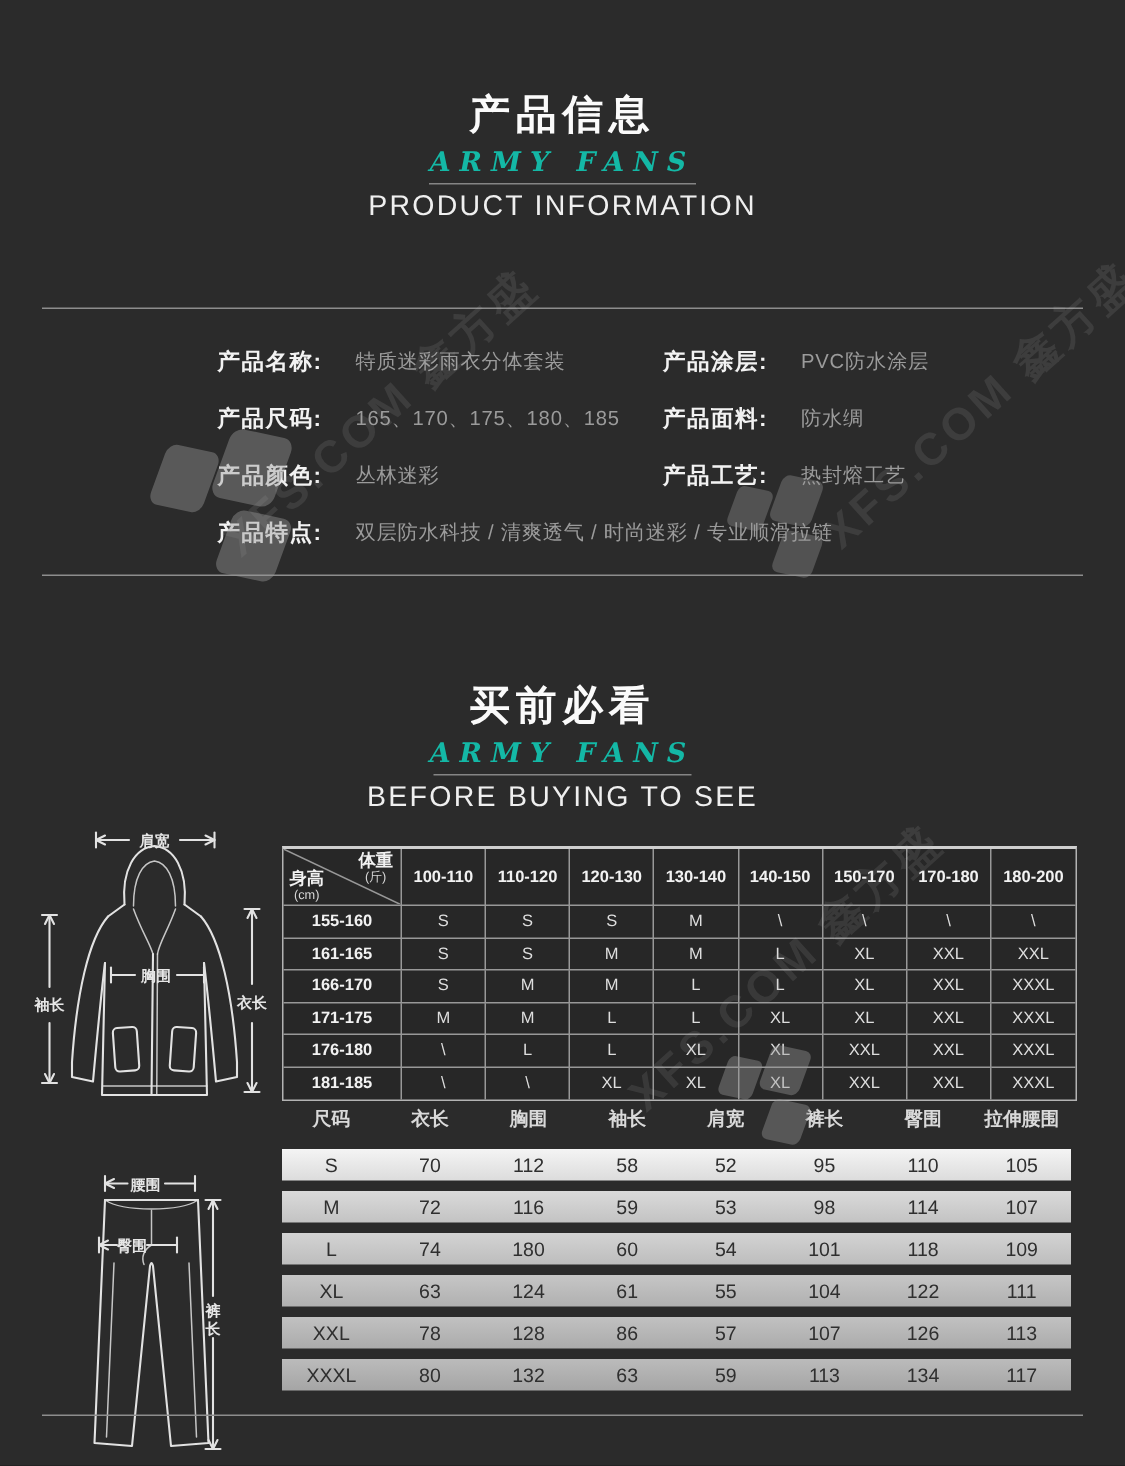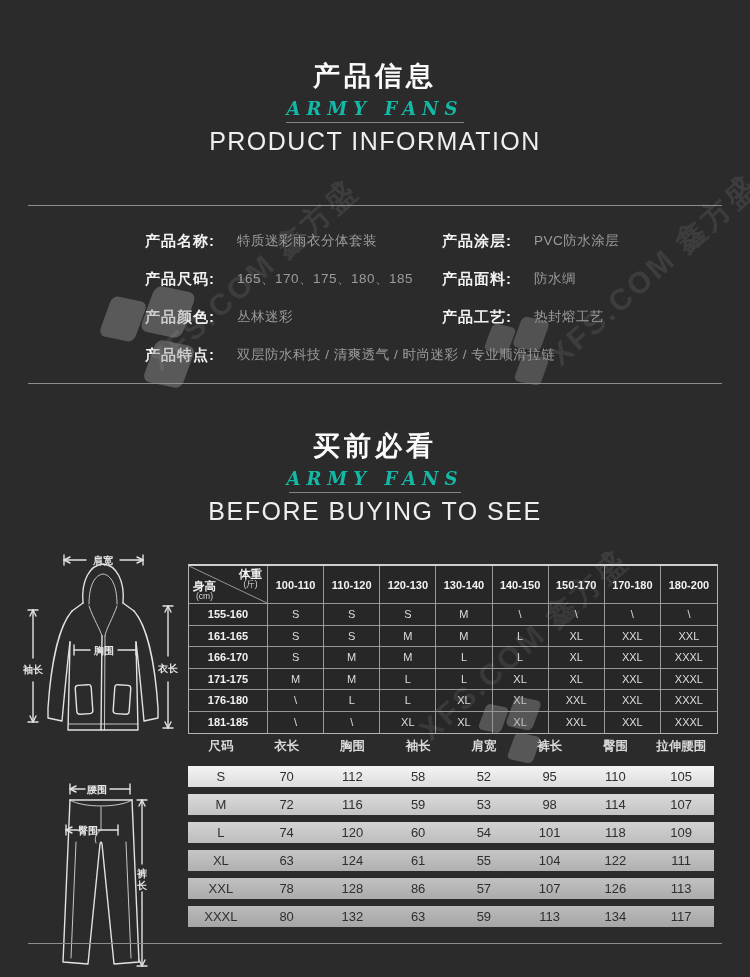--- a/index.html
+++ b/index.html
@@ -8,21 +8,21 @@
     background:#2b2b2b;overflow:hidden;
     font-family:"Liberation Sans","DejaVu Sans",sans-serif;
     -webkit-font-smoothing:antialiased;
   }
   
   .sec-head{position:absolute;left:0;width:750px;text-align:center;color:#f3f3f3;}
   .sec-title{font-size:27px;font-weight:bold;letter-spacing:4px;color:#fafafa;}
   .sec-brand{margin-top:4px;font-size:18px;font-weight:bold;font-style:italic;
              letter-spacing:6px;color:#14b8a6;font-family:"DejaVu Serif","Liberation Serif",serif;}
   .sec-line{height:1px;background:#858585;margin:3px auto 4px auto;}
-  .sec-en{font-size:25px;font-weight:400;letter-spacing:1.5px;color:#efefef;}
+  .sec-en{font-size:19px;font-weight:400;letter-spacing:1.5px;color:#efefef;}
   
   .hr{position:absolute;left:28px;width:694px;height:1px;background:#8d8d8d;}
   
   .pi-col{position:absolute;top:222px;}
   .pi-left{left:145px;width:575px;}
   .pi-right{left:442px;width:300px;}
   .pi-row{height:38px;display:flex;align-items:center;white-space:nowrap;}
   .pi-label{font-size:15px;font-weight:bold;color:#f2f2f2;letter-spacing:1px;text-align:right;}
   .pi-value{font-size:13.5px;color:#9b9b9b;margin-left:22px;letter-spacing:0.5px;}
   
@@ -115,21 +115,21 @@
         <div class="pi-value">防水绸</div>
       </div>
       <div class="pi-row">
         <div class="pi-label">产品工艺:</div>
         <div class="pi-value">热封熔工艺</div>
       </div>
     </div>
 
   <div class="hr" style="top:383px;"></div>
 
-  <div class="sec-head" style="top:428px;">
+  <div class="sec-head" style="top:452px;">
     <div class="sec-title">买前必看</div>
     <div class="sec-brand">ARMY FANS</div>
     <div class="sec-line" style="width:172px;"></div>
     <div class="sec-en">BEFORE BUYING TO SEE</div>
   </div>
 
   <div class="diagram" style="left:22px;top:548px;width:165px;height:196px;">
     <svg width="165" height="196" viewBox="0 0 165 196">
 
       <line x1="42" y1="12" x2="64" y2="12"></line>
@@ -323,21 +323,21 @@
           <div class="mcell">116</div>
           <div class="mcell">59</div>
           <div class="mcell">53</div>
           <div class="mcell">98</div>
           <div class="mcell">114</div>
           <div class="mcell">107</div>
         </div>
         <div class="m-band">
           <div class="mcell">L</div>
           <div class="mcell">74</div>
-          <div class="mcell">120</div>
+          <div class="mcell">180</div>
           <div class="mcell">60</div>
           <div class="mcell">54</div>
           <div class="mcell">101</div>
           <div class="mcell">118</div>
           <div class="mcell">109</div>
         </div>
         <div class="m-band">
           <div class="mcell">XL</div>
           <div class="mcell">63</div>
           <div class="mcell">124</div>

